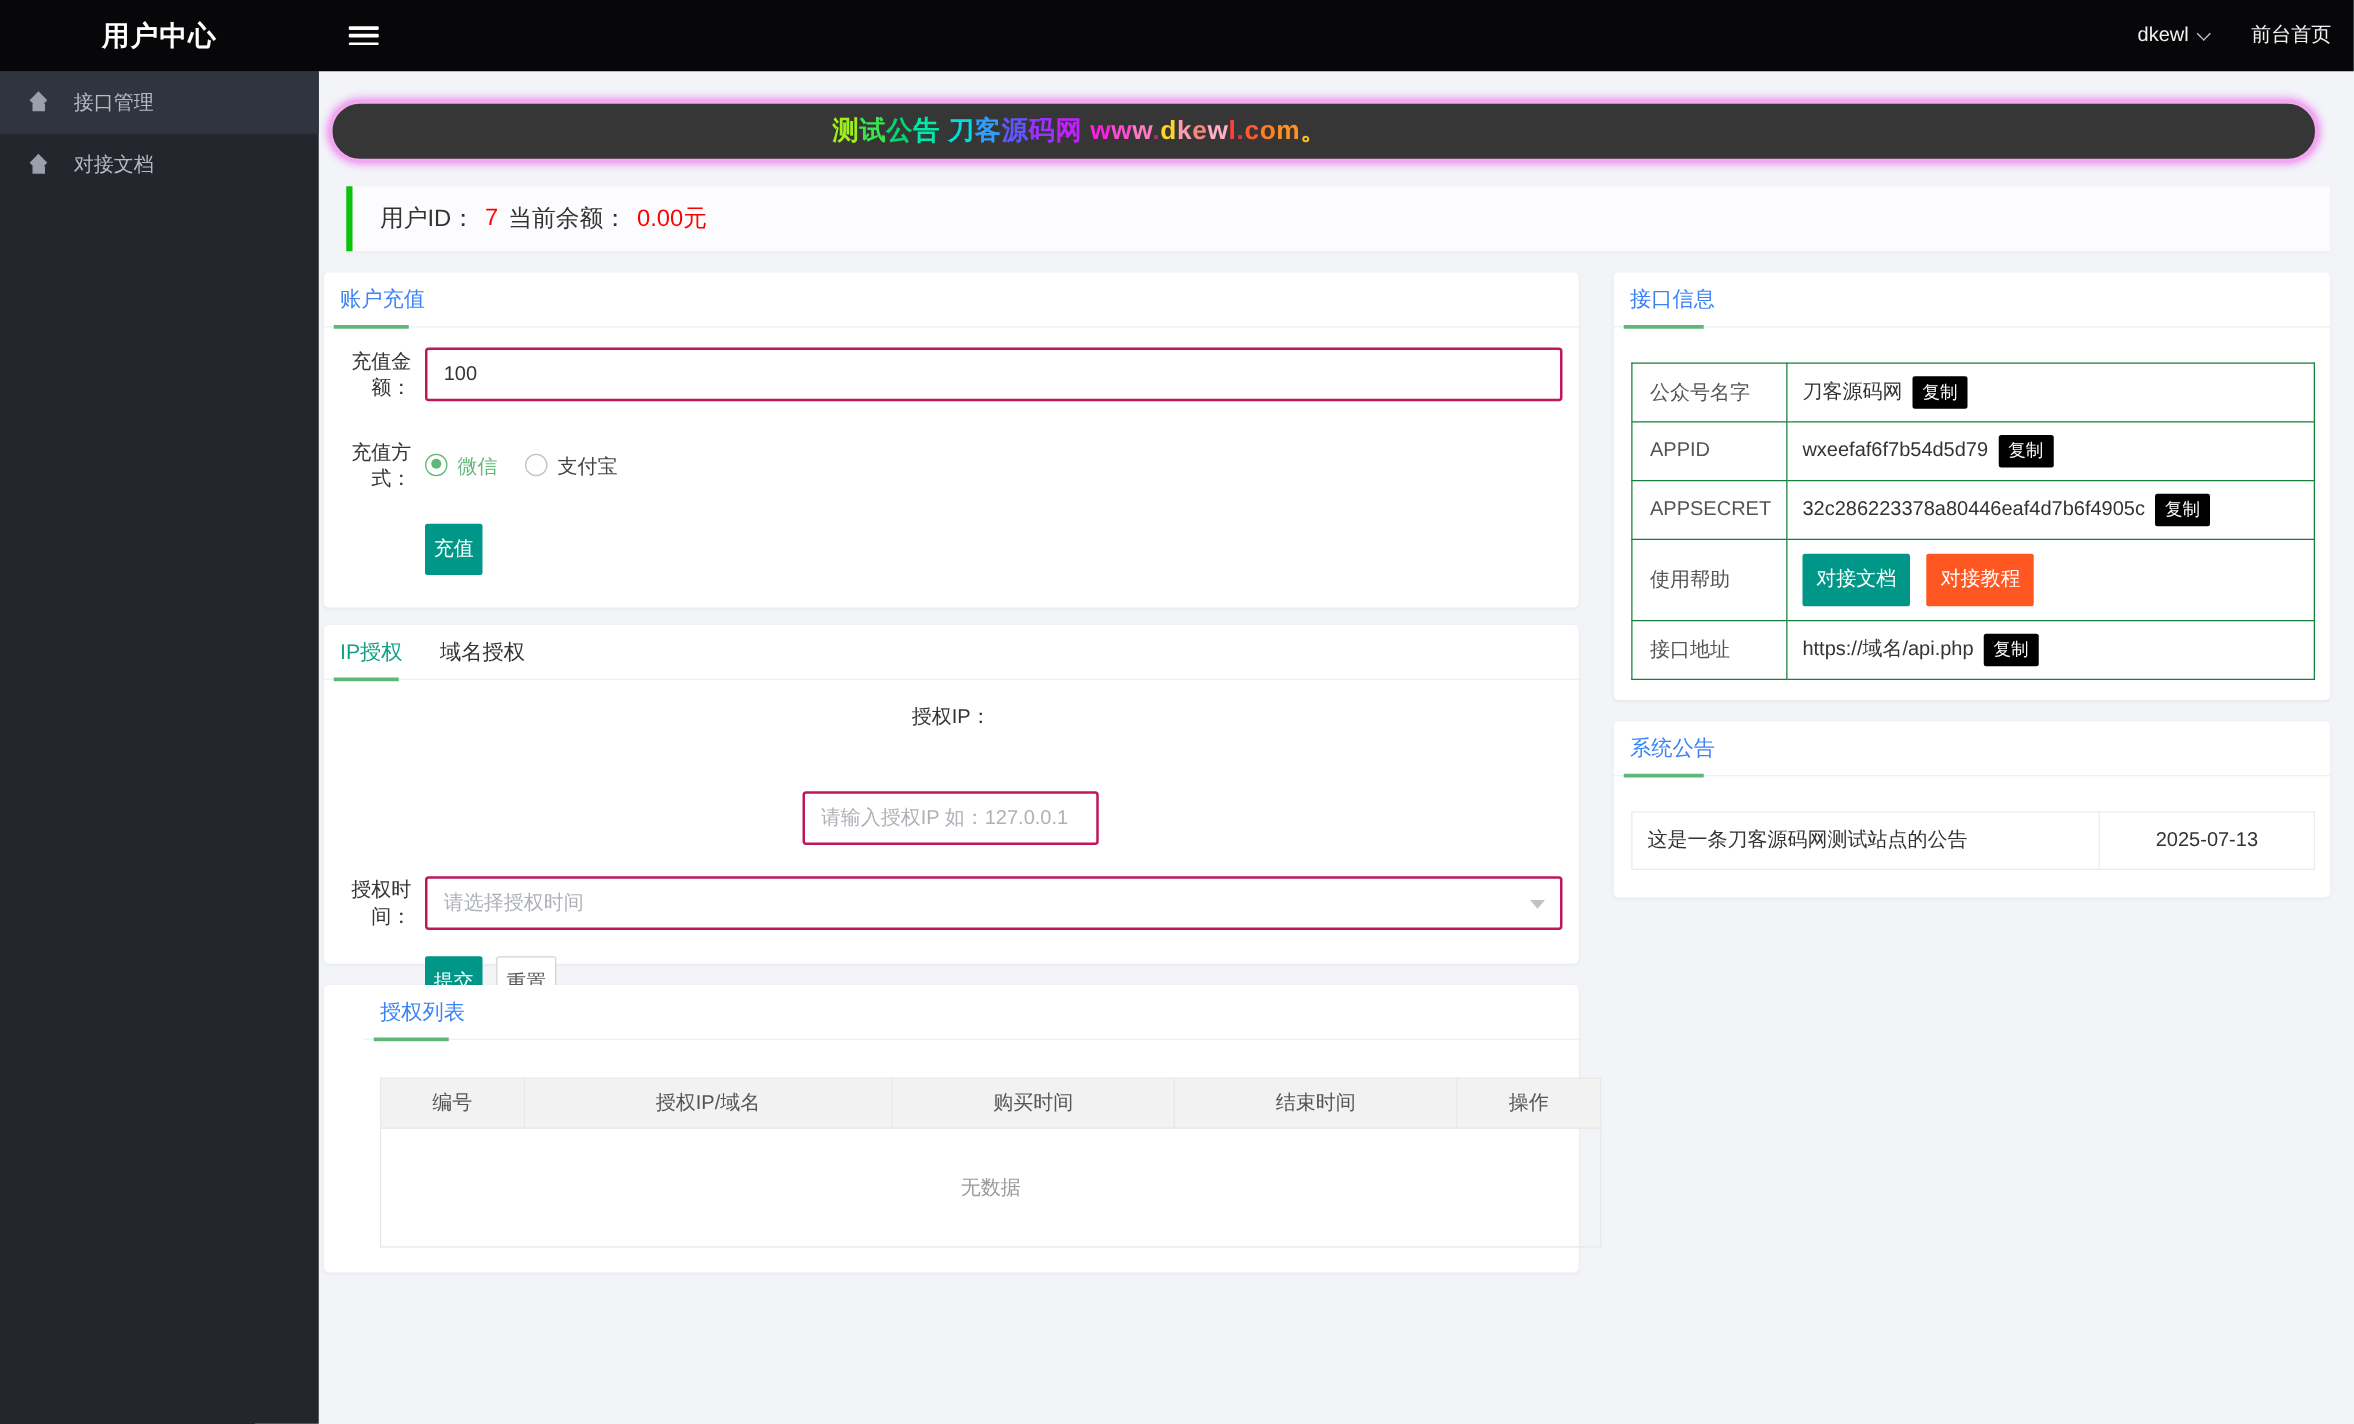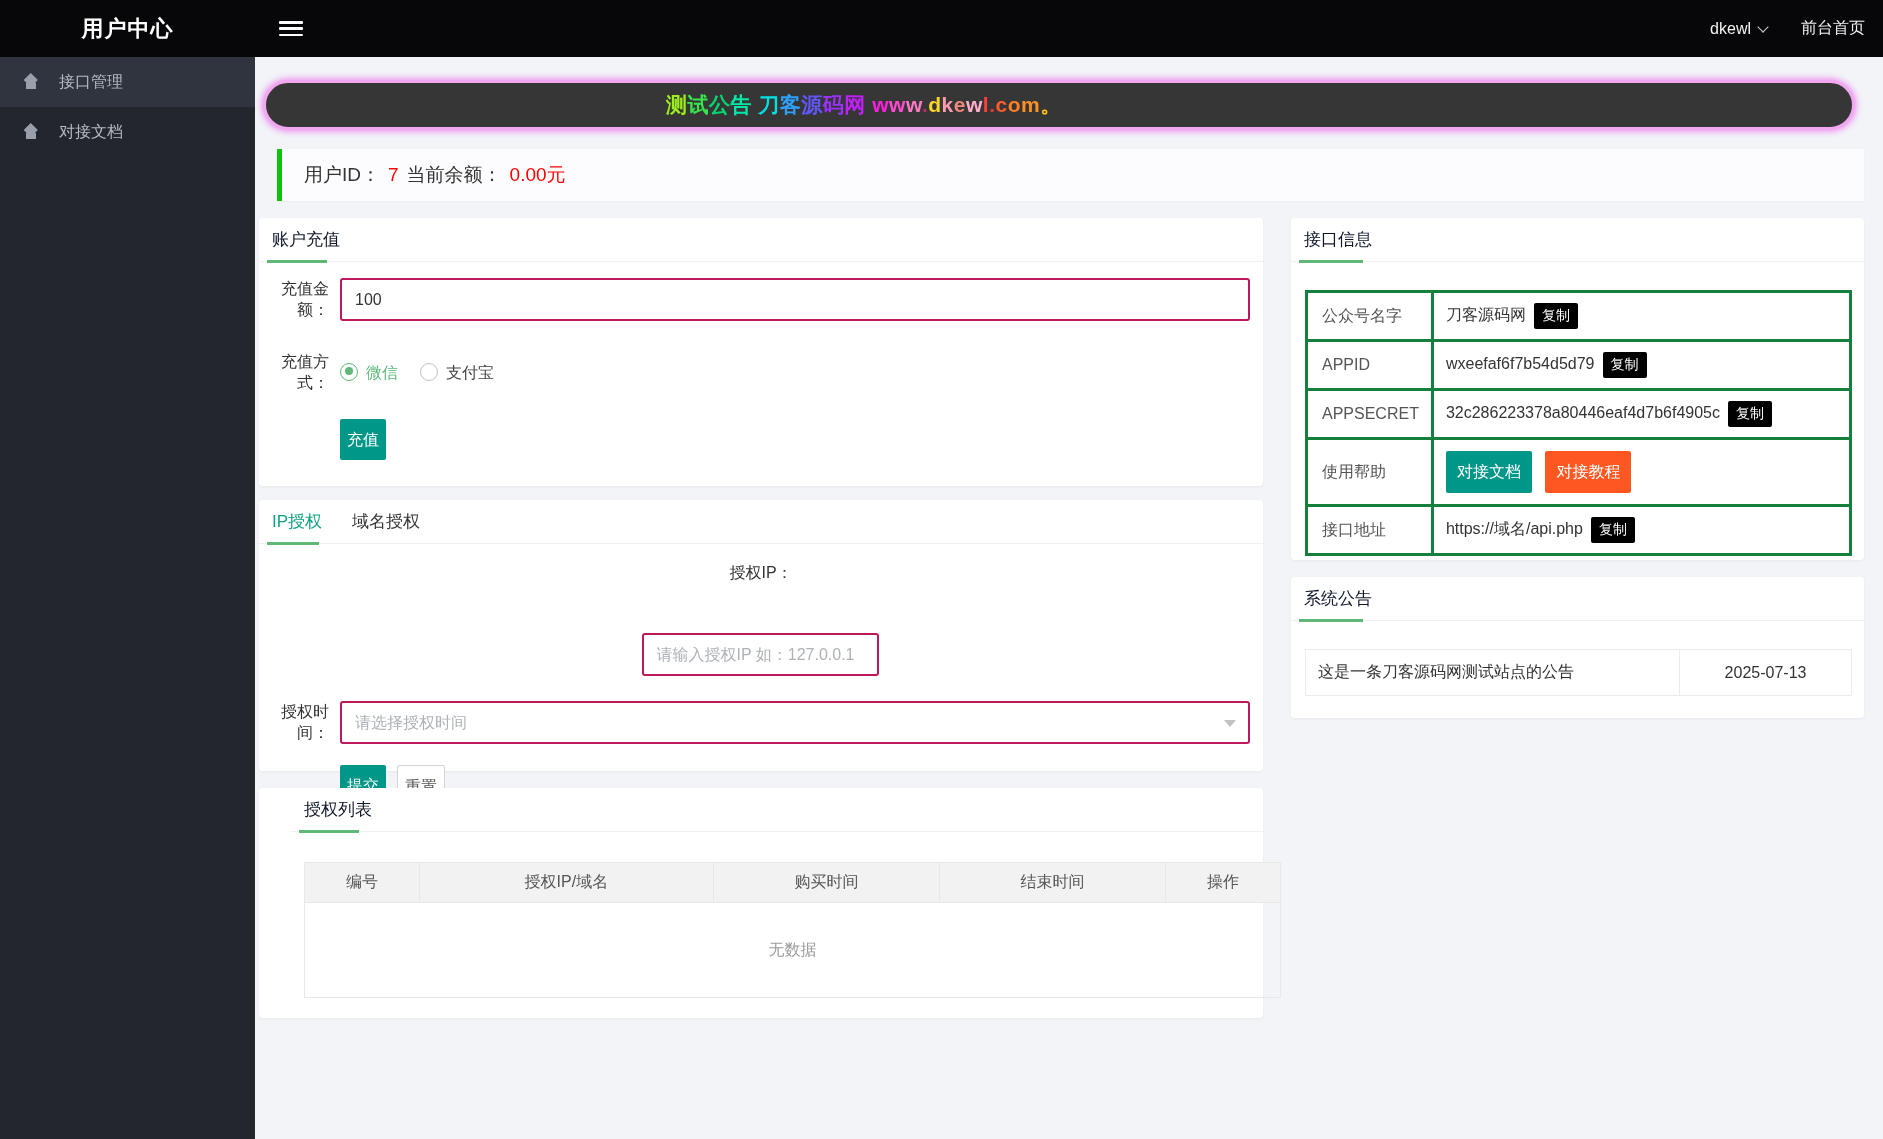--- a/index.html
+++ b/index.html
@@ -30,21 +30,21 @@
   .banner { position:absolute; left:8px; top:23px; width:1592px; height:50px; background:#363636; border:3px solid #f2a8f0; border-radius:27px; box-shadow:0 0 7px 1px #ee82ee; overflow:hidden; }
   .banner-text { position:absolute; left:400px; top:0; height:44px; line-height:44px; font-size:21px; font-weight:bold; white-space:pre; letter-spacing:0.5px; }
 
   
   .userbar { position:absolute; left:22px; top:92px; width:1587px; height:52px; background:#fcfcfe; border-left:5px solid #0bc20b; display:flex; align-items:center; padding-left:22px; font-size:19px; color:#333; box-shadow:0 1px 2px rgba(0,0,0,0.03); }
   .userbar .red { color:#ff0000; }
   .userbar span { margin-right:8px; }
 
   
   .card { position:absolute; background:#ffffff; border-radius:4px; box-shadow:0 1px 3px rgba(0,0,0,0.05); }
-  .card-head { position:relative; height:44px; line-height:44px; padding-left:13px; border-bottom:1px solid #f0f0f0; font-size:17px; color:#0f172a; }
+  .card-head { position:relative; height:44px; line-height:44px; padding-left:13px; border-bottom:1px solid #f0f0f0; font-size:17px; color:#3b82f6; }
   .card-head .under { position:absolute; left:8px; bottom:-2px; width:60px; height:3px; background:#5FB878; }
   .tabs-head { position:relative; height:44px; border-bottom:1px solid #f0f0f0; display:flex; align-items:center; padding-left:13px; gap:30px; font-size:17px; }
   .tab { cursor:pointer; color:#333; line-height:44px; }
   .tab.active { color:#10a084; }
   .tabs-head .under { position:absolute; left:8px; bottom:-2px; width:52px; height:3px; background:#5FB878; }
 
   .card-left1 { left:4px;  top:161px; width:1004px; height:268px; }
   .card-left2 { left:4px;  top:443px; width:1004px; height:271px; }
   .card-left3 { left:4px;  top:731px; width:1004px; height:230px;padding-left:32px; }
   .card-right1 { left:1036px; top:161px; width:573px; height:342px; }
@@ -71,21 +71,21 @@
   .btn-plain { background:#fff; border:1px solid #d4d4d4; color:#555; }
   .btn-row { margin-top:21px; margin-left:81px; display:flex; gap:11px; }
 
   
   .auth-table { margin:30px 13px 0 13px; border:1px solid #e8e8e8; border-collapse:collapse; width:977px; }
   .auth-table th { height:40px; background:#f2f2f2; border:1px solid #e8e8e8; font-weight:normal; font-size:16px; color:#555; }
   .auth-empty { height:95px; border:1px solid #e8e8e8; text-align:center; color:#9a9a9a; font-size:16px; }
 
   
   .info-table { margin:28px 12px 0 14px; border-collapse:collapse; width:547px; }
-  .info-table td { border:3px solid #15803d; font-size:16px; color:#333; padding:10px 12px; }
+  .info-table td { border:1px solid #15803d; font-size:16px; color:#333; padding:10px 12px; }
   .info-table td.k { width:92px; color:#555; padding-left:14px; }
   .copy-btn { display:inline-block; margin-left:8px; padding:4px 8px; background:#000000; color:#fff; font-size:14px; border-radius:2px; border:none; cursor:pointer; font-family:inherit; }
   .help-btn { display:inline-block; height:42px; line-height:42px; padding:0 11px; color:#fff; background:#009688; font-size:16px; border:none; border-radius:2px; cursor:pointer; margin-right:9px; font-family:inherit; }
   .help-btn.orange { background:#ff5722; }
 
   
   .notice-table { margin:28px 12px 0 14px; border-collapse:collapse; width:547px; }
   .notice-table td { border:1px solid #ebebeb; font-size:16px; color:#333; padding:12px 12px; }
   .notice-table td.date { width:172px; text-align:center; }
 </style>

